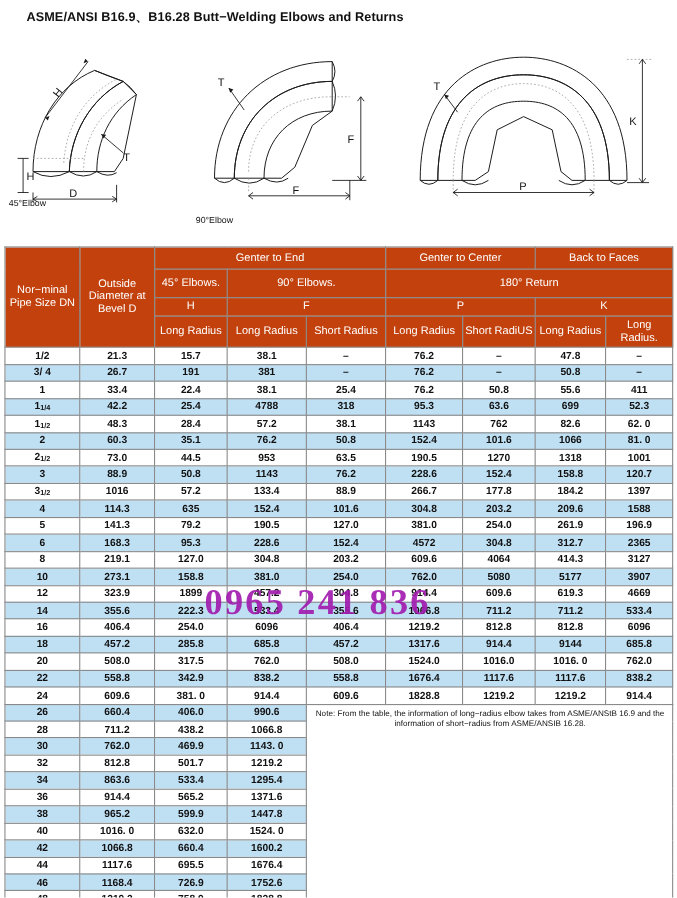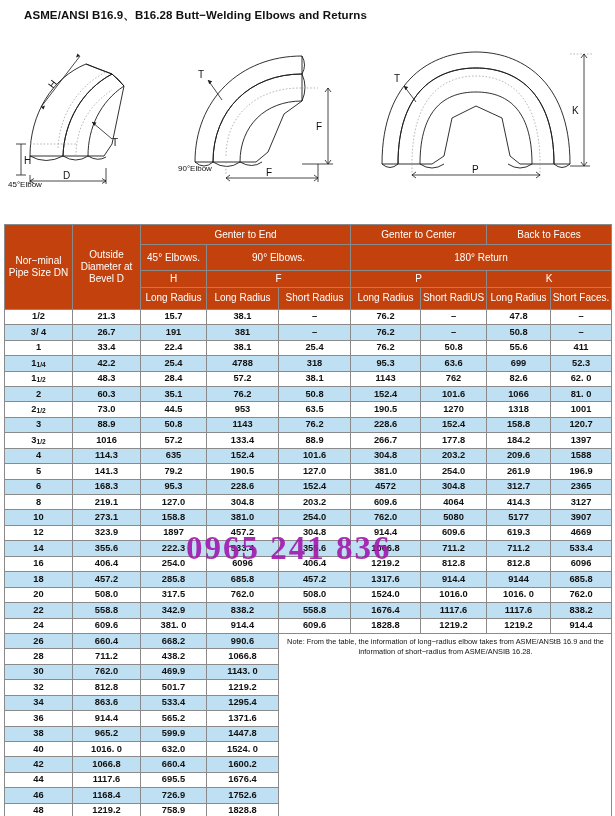--- a/index.html
+++ b/index.html
@@ -190,21 +190,21 @@
         <text x="138" y="86" font-family="Liberation Sans, sans-serif" font-size="10" fill="#111">F</text>
 
         <g stroke="#1a1a1a" stroke-width="0.8" fill="none">
           <path d="M48 134 L140 134"></path>
           <path d="M52 131 L48 134 L52 137"></path>
           <path d="M136 131 L140 134 L136 137"></path>
           <path d="M140 120 L140 138"></path>
         </g>
         <text x="88" y="132" font-family="Liberation Sans, sans-serif" font-size="10" fill="#111">F</text>
       </svg>
-      <div class="fig-caption" style="top:120px;">90°Elbow</div>
+      <div class="fig-caption" style="top:152px;">90°Elbow</div>
     </div>
 
     <div class="fig" style="left:368px; top:0; width:240px; height:150px;">
       <svg width="240" height="150" viewBox="0 0 240 150">
         <g fill="none" stroke="#1a1a1a" stroke-width="0.9">
           <path d="M14 120 C14 34 66 8 108 8 C150 8 202 34 202 120 L186 120 C186 46 146 24 108 24 C70 24 30 46 30 120 Z"></path>
           <path d="M30 120 C30 46 70 24 108 24 C146 24 186 46 186 120 L164 120 C164 64 138 48 108 48 C78 48 52 64 52 120 Z"></path>
           <path d="M14 120 q8 7 16 0"></path>
           <path d="M52 120 q12 8 24 0"></path>
           <path d="M140 120 q12 8 24 0"></path>
@@ -274,21 +274,21 @@
           <th colspan="2">P</th>
           <th colspan="2">K</th>
         </tr>
         <tr>
           <th style="height:22px">Long Radius</th>
           <th>Long Radius</th>
           <th>Short Radius</th>
           <th>Long Radius</th>
           <th>Short RadiUS</th>
           <th>Long Radius</th>
-          <th>Short Faces.</th>
+          <th>Long Radius.</th>
         </tr>
       </thead>
       <tbody id="tbody">
           <tr>
             <td>1/2</td>
             <td>21.3</td>
             <td>15.7</td>
             <td>38.1</td>
             <td>–</td>
             <td>76.2</td>
@@ -435,21 +435,21 @@
             <td>381.0</td>
             <td>254.0</td>
             <td>762.0</td>
             <td>5080</td>
             <td>5177</td>
             <td>3907</td>
           </tr>
           <tr>
             <td>12</td>
             <td>323.9</td>
-            <td>1897</td>
+            <td>1899</td>
             <td>457.2</td>
             <td>304.8</td>
             <td>914.4</td>
             <td>609.6</td>
             <td>619.3</td>
             <td>4669</td>
           </tr>
           <tr class="alt">
             <td>14</td>
             <td>355.6</td>
@@ -512,21 +512,21 @@
             <td>914.4</td>
             <td>609.6</td>
             <td>1828.8</td>
             <td>1219.2</td>
             <td>1219.2</td>
             <td>914.4</td>
           </tr>
           <tr class="alt">
             <td>26</td>
             <td>660.4</td>
-            <td>668.2</td>
+            <td>406.0</td>
             <td>990.6</td>
             <td class="note-cell" colspan="6" rowspan="12">Note: From the table, the information of long−radius elbow takes from ASME/ANStB 16.9 and the information of short−radius from ASME/ANSIB 16.28.</td>
           </tr>
           <tr>
             <td>28</td>
             <td>711.2</td>
             <td>438.2</td>
             <td>1066.8</td>
           </tr>
           <tr class="alt">

